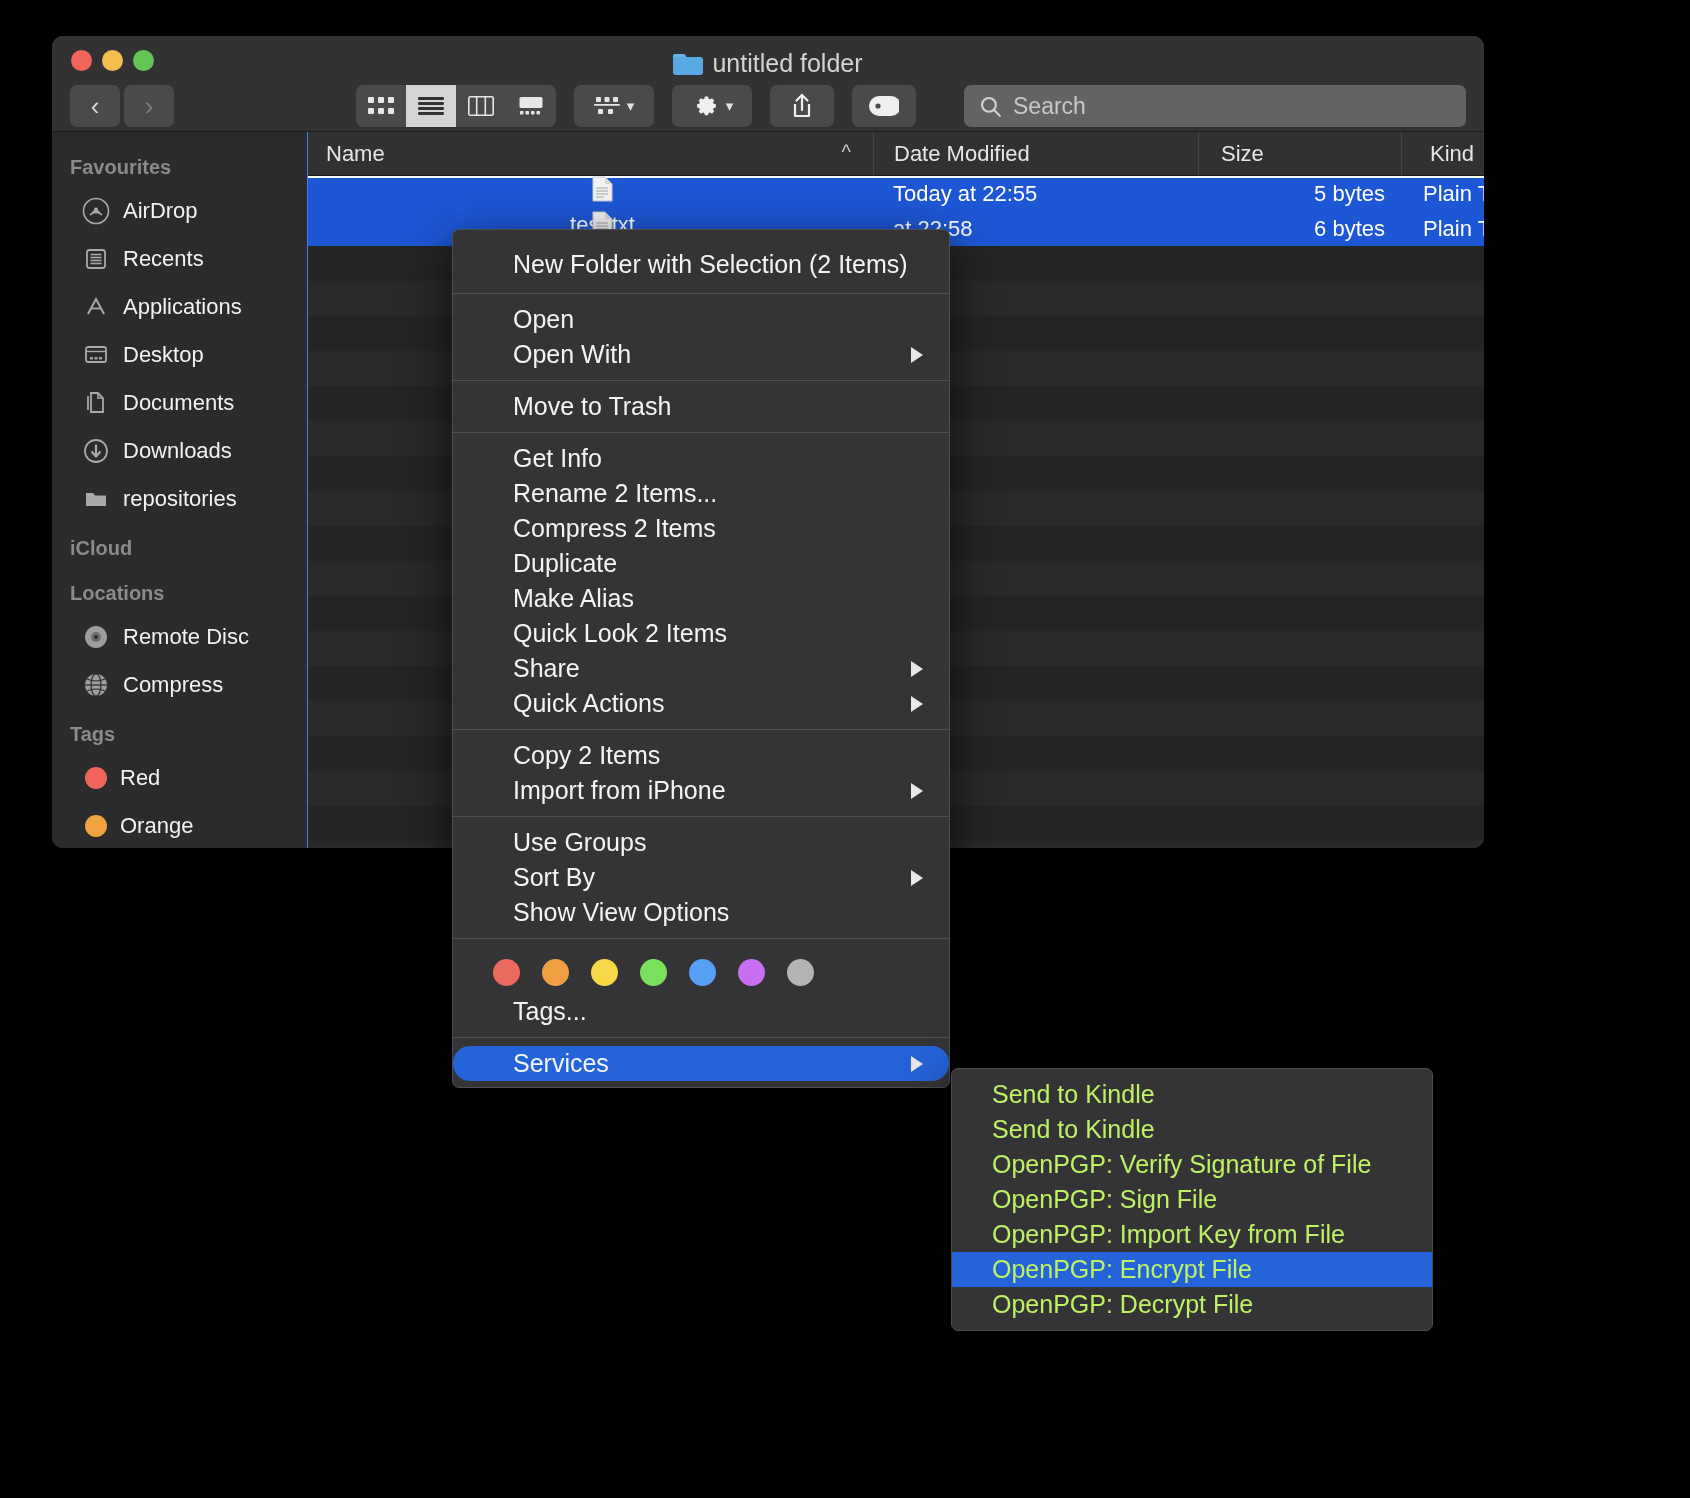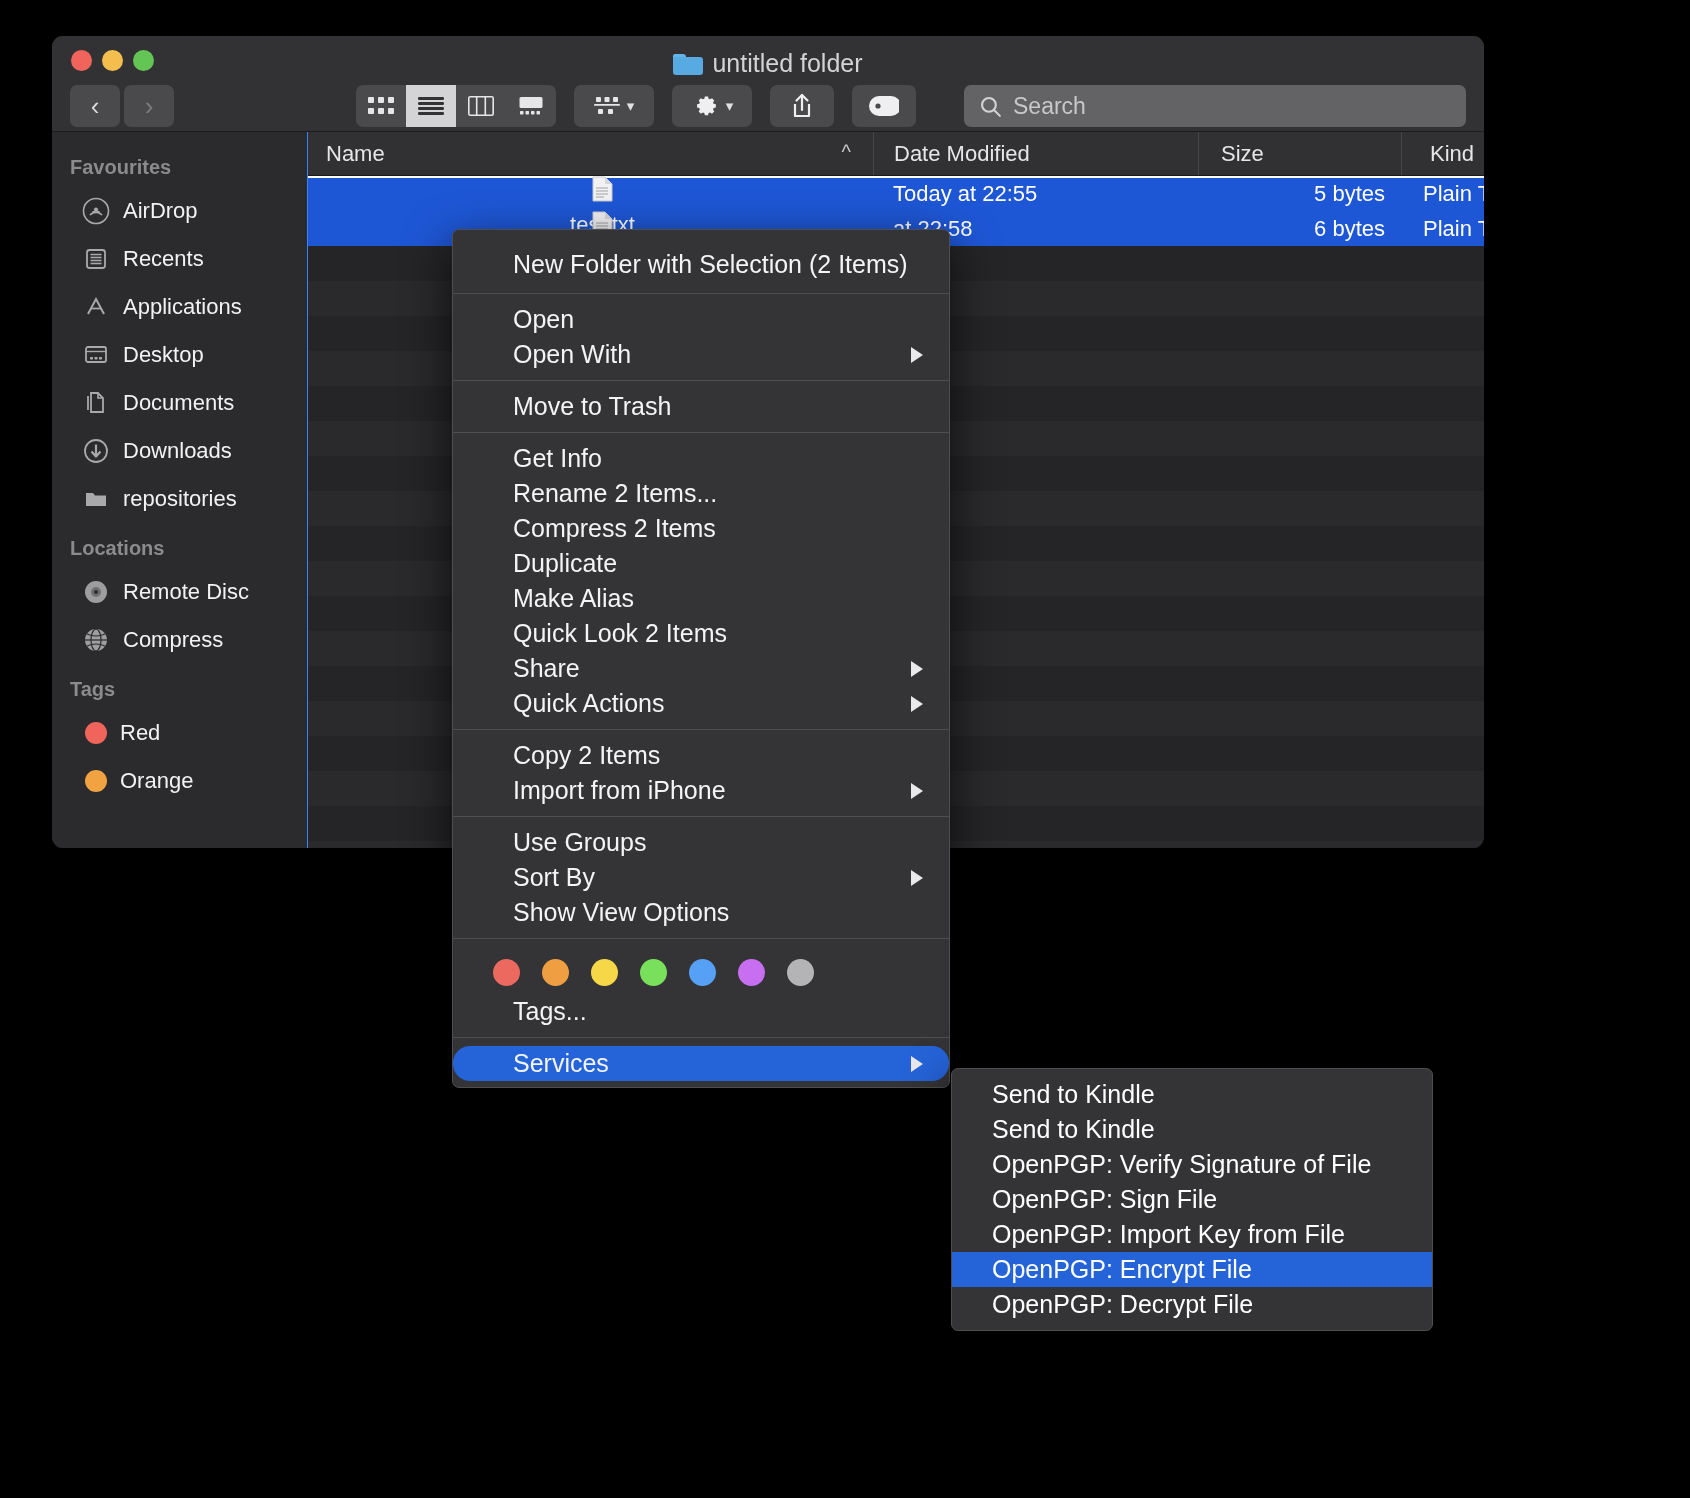--- a/index.html
+++ b/index.html
@@ -200,21 +200,21 @@
     width: 482px;
     background: #343436;
     border: 1px solid #4e4e50;
     border-radius: 7px;
     box-shadow: 0 16px 48px rgba(0,0,0,0.72);
     padding: 8px 0;
   }
   .sub-item {
     display: flex; align-items: center;
     height: 35px; padding-left: 40px;
-    color: #ffffff; font-size: 25px;
+    color: #bef264; font-size: 25px;
     white-space: nowrap;
   }
   .sub-item.highlight { background: #2563d8; }
 </style>
 </head>
 <body>
 
 <div class="finder-window">
 
   <div class="titlebar">
@@ -419,20 +419,21 @@
 
       <div class="sb-item">
         <span class="sb-ico">
           <svg width="28" height="28" viewBox="0 0 28 28">
             <path d="M4 8 H11 L13 10.5 H24 V21 H4 Z" fill="#a9a9ab"></path>
           </svg>
         </span>
         <span>repositories</span>
       </div>
 
+      <div class="sb-header">iCloud</div>
 
       <div class="sb-header">Locations</div>
 
       <div class="sb-item">
         <span class="sb-ico">
           <svg width="28" height="28" viewBox="0 0 28 28">
             <circle cx="14" cy="14" r="11" fill="#9d9d9f"></circle>
             <circle cx="14" cy="14" r="5" fill="#6f6f71"></circle>
             <circle cx="14" cy="14" r="2" fill="#2b2b2d"></circle>
           </svg>

